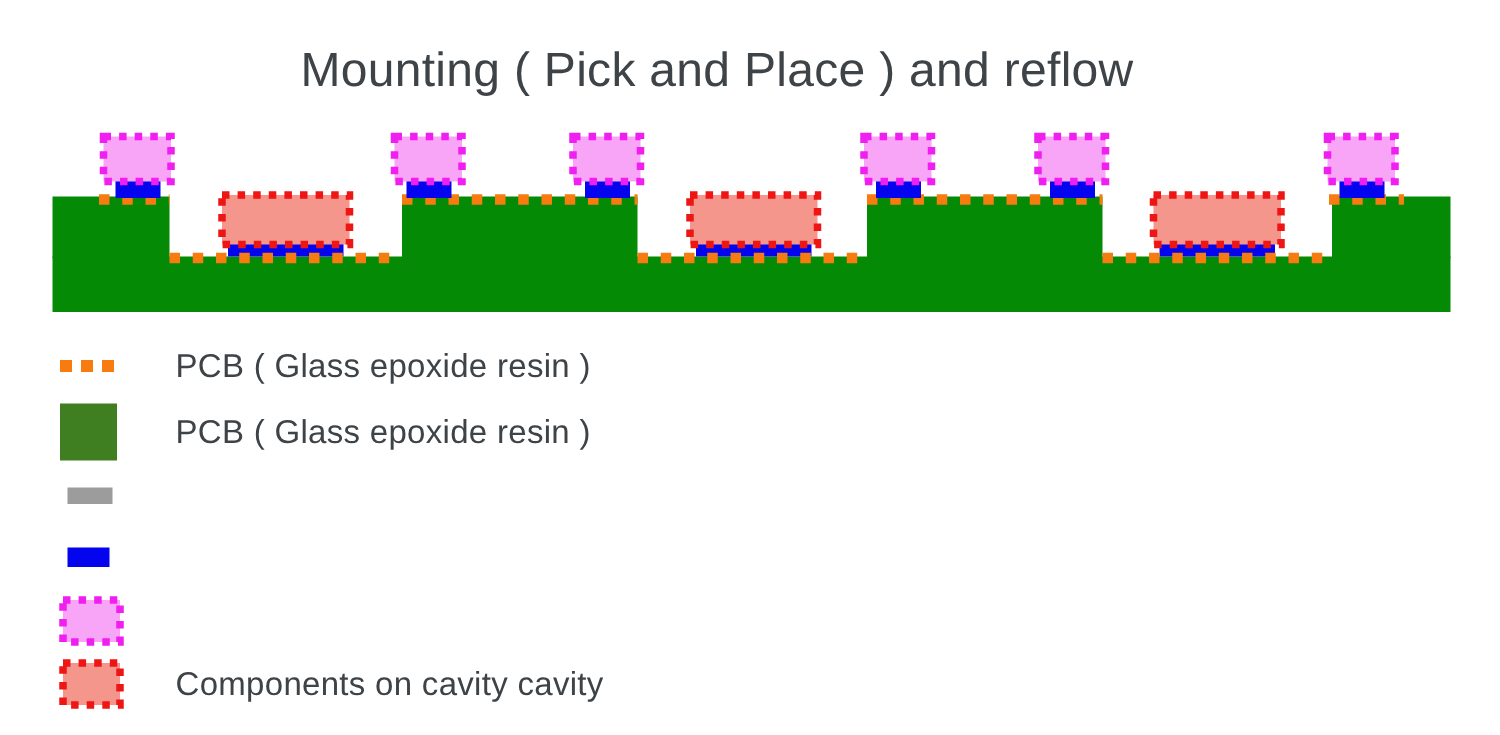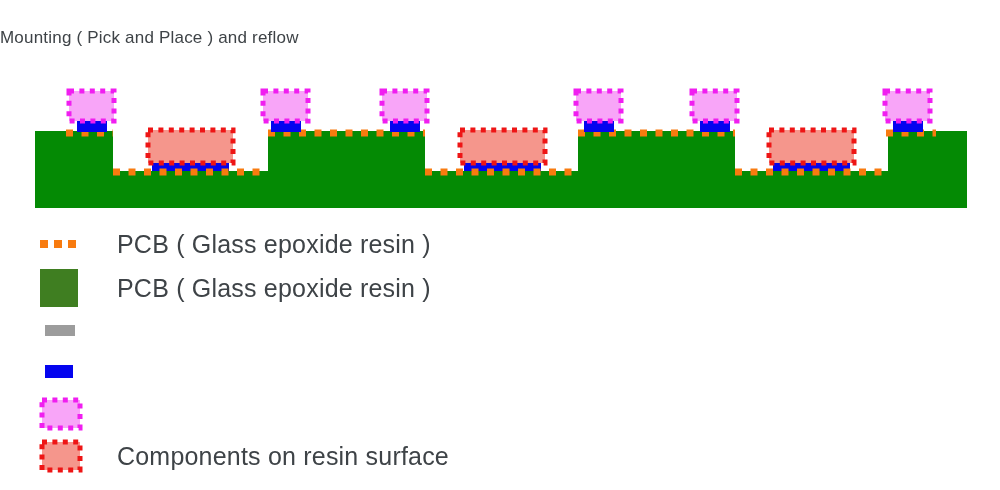--- a/index.html
+++ b/index.html
@@ -3,38 +3,38 @@
 <meta charset="utf-8">
 <style>
   html,body{margin:0;padding:0;}
   body{
     width:1000px;height:490px;position:relative;overflow:hidden;
     background:#ffffff;
     font-family:"Liberation Sans","DejaVu Sans",sans-serif;
     color:var(--c-text,#3E4347);
   }
   .title{
-    position:absolute;top:28px;left:0;width:924px;
-    font-size:17px;letter-spacing:0.2px;
+    position:absolute;top:28px;left:16px;width:924px;
+    text-align:center;font-size:32px;letter-spacing:0.2px;
     color:var(--c-text);
   }
   #diagram-svg{position:absolute;top:0;left:0;}
   
   .fill-green{fill:var(--c-green);}
   .fill-blue{fill:var(--c-blue);}
   .dash-row{stroke:var(--c-orange);stroke-width:7;stroke-dasharray:7 8.5;fill:none;}
   .comp-surface{fill:var(--c-pink);stroke:var(--c-magenta);stroke-width:5;stroke-dasharray:5 5.4;}
   .comp-cavity{fill:var(--c-salmon);stroke:var(--c-red);stroke-width:5;stroke-dasharray:5 5.4;}
   
   .legend-row{
     position:absolute;left:38px;height:40px;
     display:flex;align-items:center;
   }
   .swatch-cell{width:79px;display:flex;align-items:center;flex:none;}
-  .legend-label{font-size:25px;letter-spacing:0.2px;white-space:nowrap;color:var(--c-text);}
+  .legend-label{font-size:22px;letter-spacing:0.2px;white-space:nowrap;color:var(--c-text);}
   .legend-dash{stroke:var(--c-orange);stroke-width:8;stroke-dasharray:8 6;}
   .sw-green{width:38px;height:38px;margin-left:2px;background:var(--c-legend_green);}
   .sw-gray{width:30px;height:11px;margin-left:7px;background:var(--c-gray);}
   .sw-blue{width:28px;height:13px;margin-left:7px;background:var(--c-blue);}
 </style>
 </head>
 <body>
 
 <div class="title">Mounting ( Pick and Place ) and reflow</div>
 
@@ -106,14 +106,14 @@
     </svg>
   </span>
 </div>
 
 <div class="legend-row" style="top:436px">
   <span class="swatch-cell">
     <svg width="46" height="36">
       <rect class="comp-cavity" x="4" y="4" width="38" height="28"></rect>
     </svg>
   </span>
-  <span class="legend-label">Components on resin surface</span>
+  <span class="legend-label">Components on cavity cavity</span>
 </div>
 
 </body></html>

